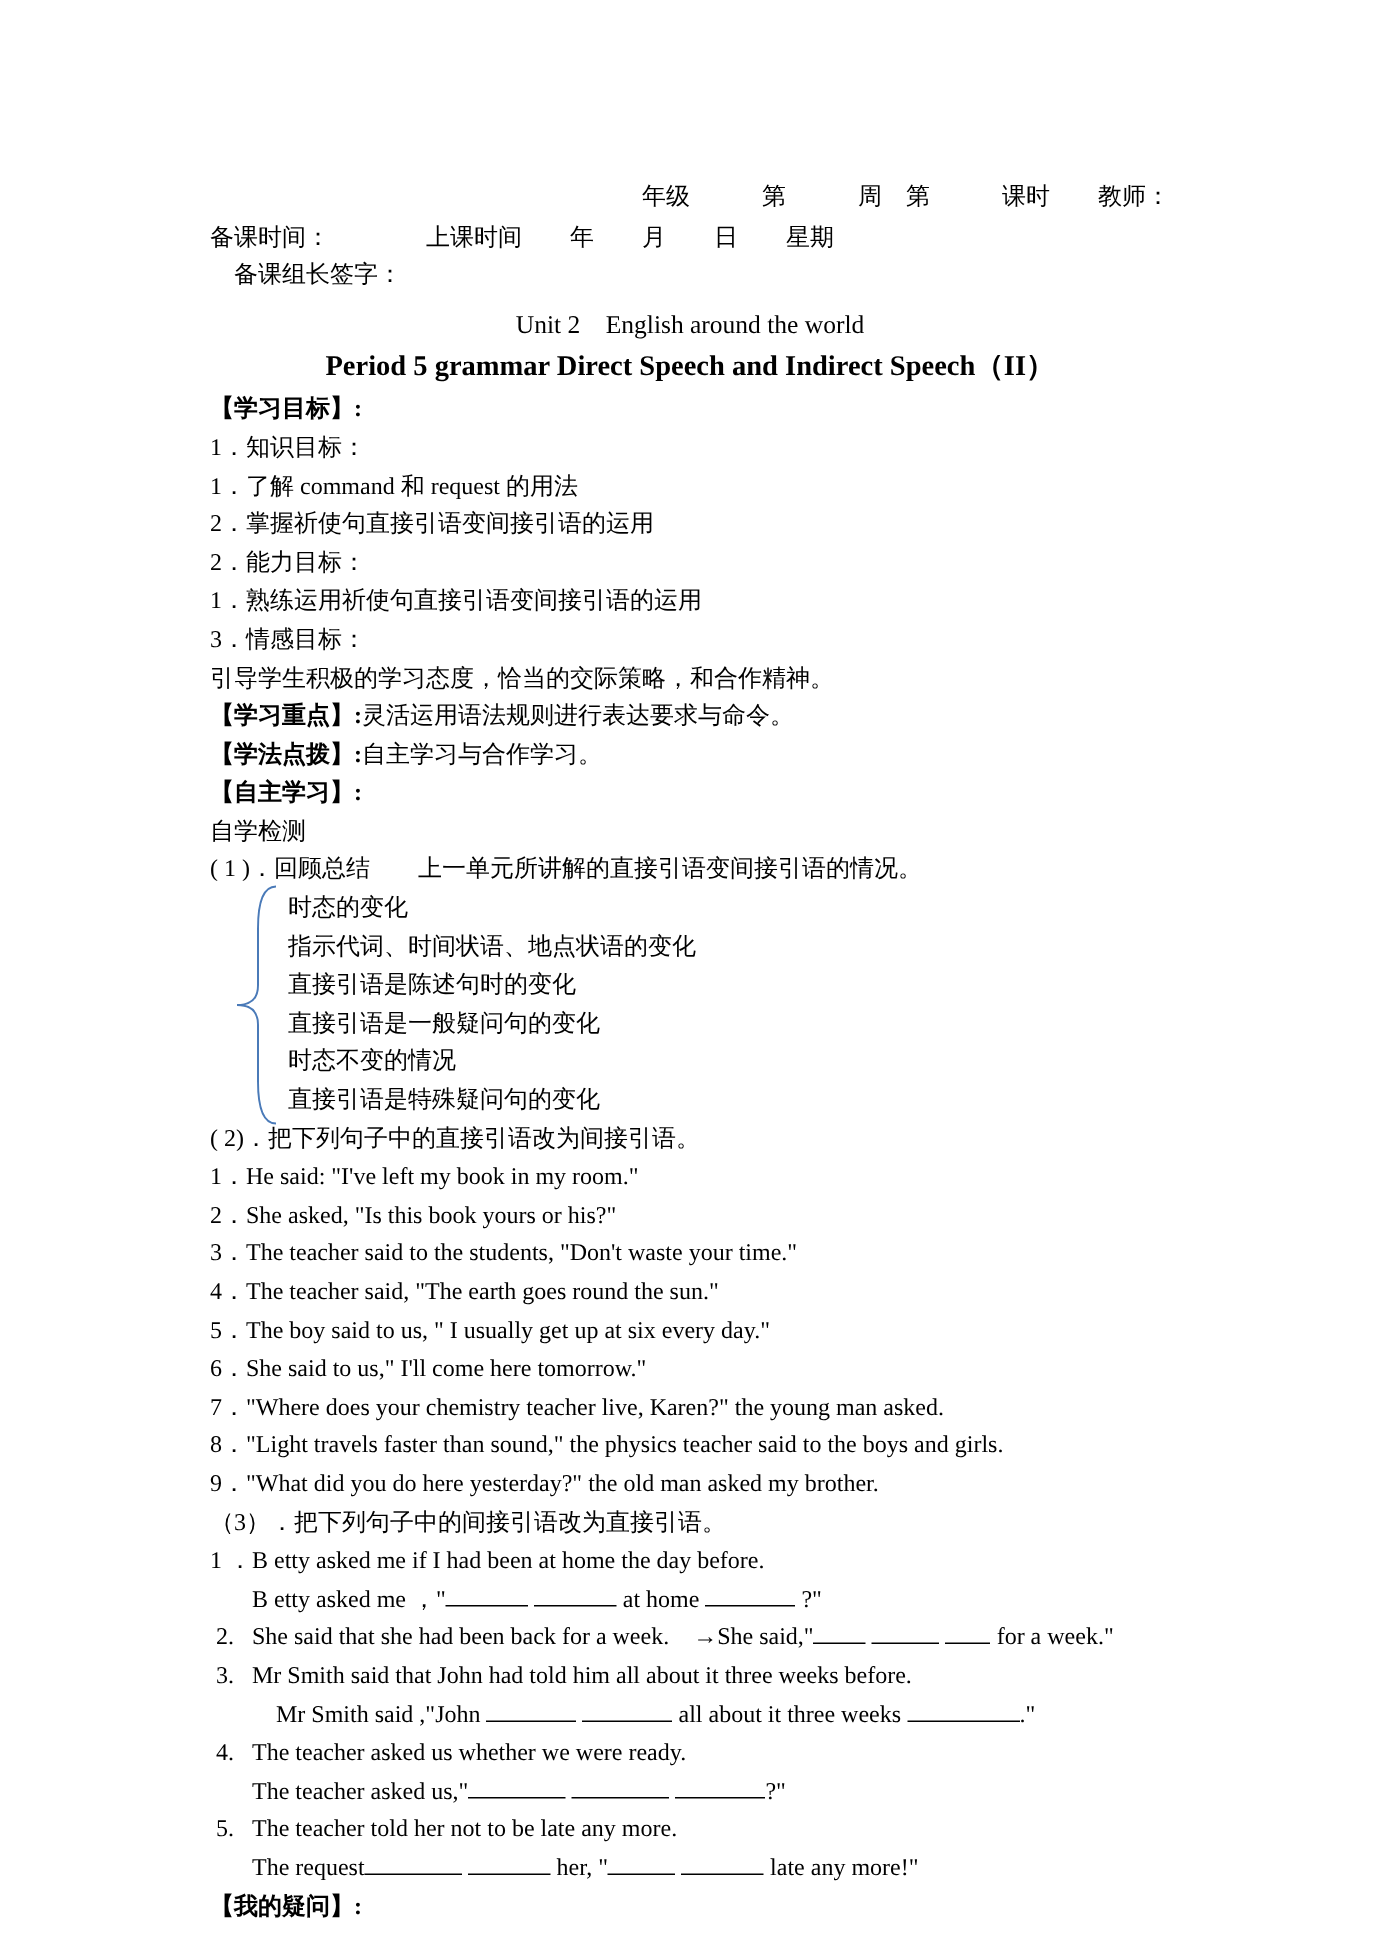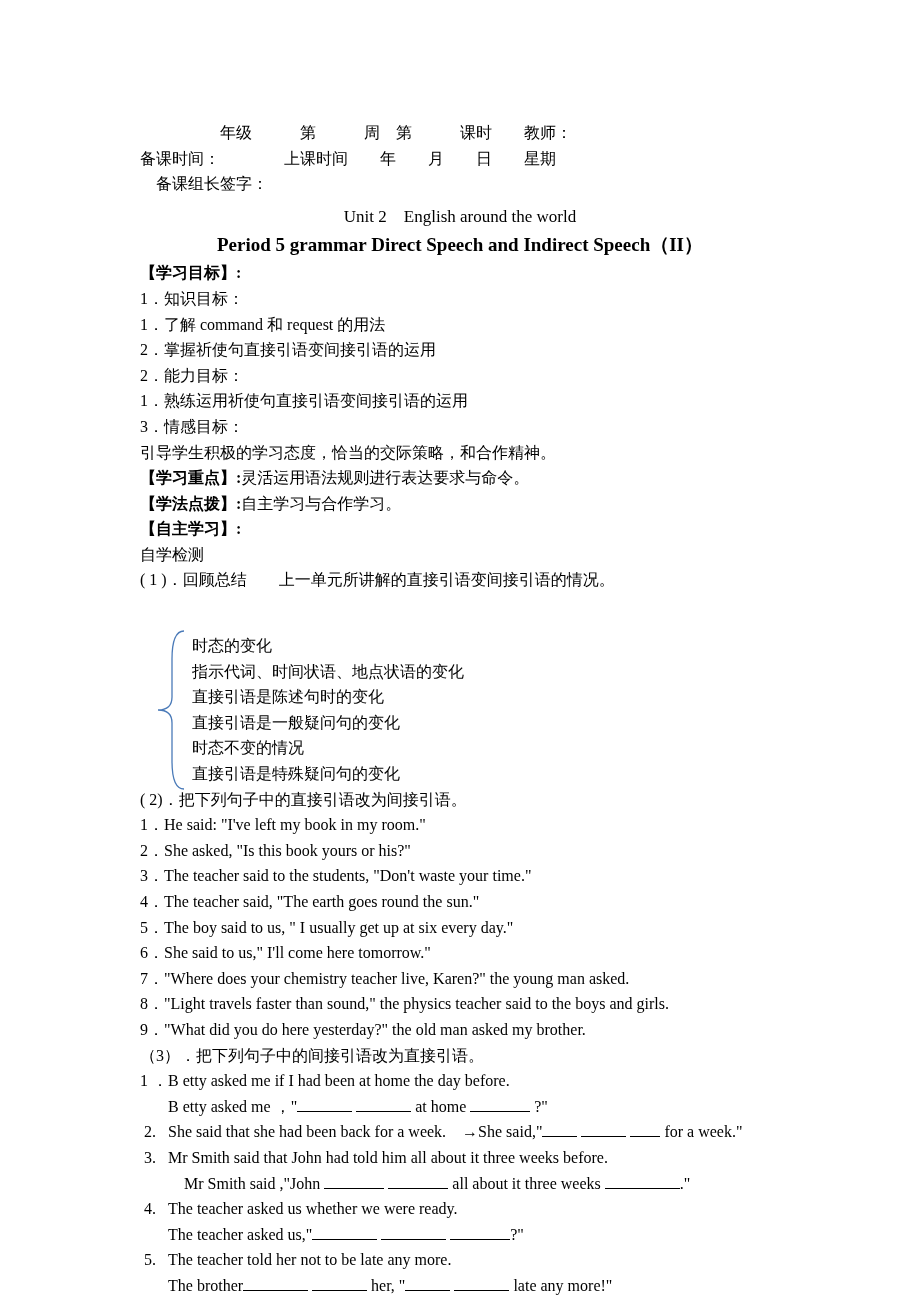--- a/index.html
+++ b/index.html
@@ -7,22 +7,23 @@
       font-size: 16px;
       line-height: 1.6;
       margin: 0;
       padding: 120px 140px 60px 140px;
       color: #000;
       background: #fff;
       width: 920px;
       box-sizing: border-box;
     }
     .header-line {
-      text-align: left;
+      text-align: right;
       padding-left: 80px;
+      font-family: Liberation Mono, monospace;
     }
     .header-line2 {
       text-align: left;
     }
     .title {
       text-align: center;
       font-weight: normal;
       font-size: 17px;
       margin-top: 6px;
     }
@@ -30,21 +31,20 @@
       text-align: center;
       font-weight: bold;
       font-size: 19px;
     }
     .section-label {
       font-weight: bold;
     }
     .bracket-wrapper {
       position: relative;
       padding-left: 52px;
-      margin-top: 40px;
     }
     .bracket-svg {
       position: absolute;
       left: 14px;
       top: -4px;
       width: 34px;
       height: 162px;
     }
     p {
       margin: 0;
@@ -113,15 +113,15 @@
 
 <p>&nbsp;<span>2.</span>&nbsp;&nbsp;&nbsp;<span>She said that she had been back for a week. →She said,"</span><span class="blank" style="min-width:35px"></span> <span class="blank" style="min-width:45px"></span> <span class="blank" style="min-width:30px"></span><span> for a week."</span></p>
 
 <p>&nbsp;<span>3.</span>&nbsp;&nbsp;&nbsp;<span>Mr Smith said that John had told him all about it three weeks before.</span></p>
 <p style="padding-left:28px;"><span> Mr Smith said ,"John </span><span class="blank" style="min-width:60px"></span> <span class="blank" style="min-width:60px"></span><span> all about it three weeks </span><span class="blank" style="min-width:75px"></span><span>."</span></p>
 
 <p>&nbsp;<span>4.</span>&nbsp;&nbsp;&nbsp;<span>The teacher asked us whether we were ready.</span></p>
 <p style="padding-left:28px;"><span>The teacher asked us,"</span><span class="blank" style="min-width:65px"></span> <span class="blank" style="min-width:65px"></span> <span class="blank" style="min-width:60px"></span><span>?"</span></p>
 
 <p>&nbsp;<span>5.</span>&nbsp;&nbsp;&nbsp;<span>The teacher told her not to be late any more.</span></p>
-<p style="padding-left:28px;"><span>The brother</span><span class="blank" style="min-width:65px"></span> <span class="blank" style="min-width:55px"></span><span> her, "</span><span class="blank" style="min-width:45px"></span> <span class="blank" style="min-width:55px"></span><span> late any more!"</span></p>
+<p style="padding-left:28px;"><span>The request</span><span class="blank" style="min-width:65px"></span> <span class="blank" style="min-width:55px"></span><span> her, "</span><span class="blank" style="min-width:45px"></span> <span class="blank" style="min-width:55px"></span><span> late any more!"</span></p>
 
 <p><span class="section-label">【我的疑问】:</span></p>
 
 </body></html>

